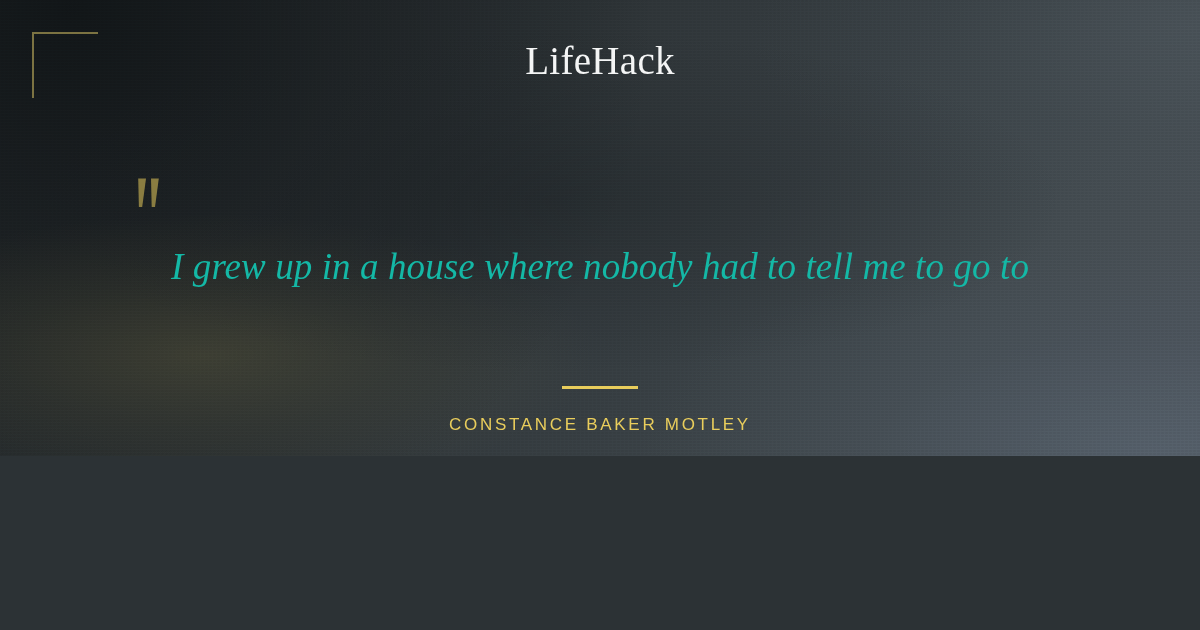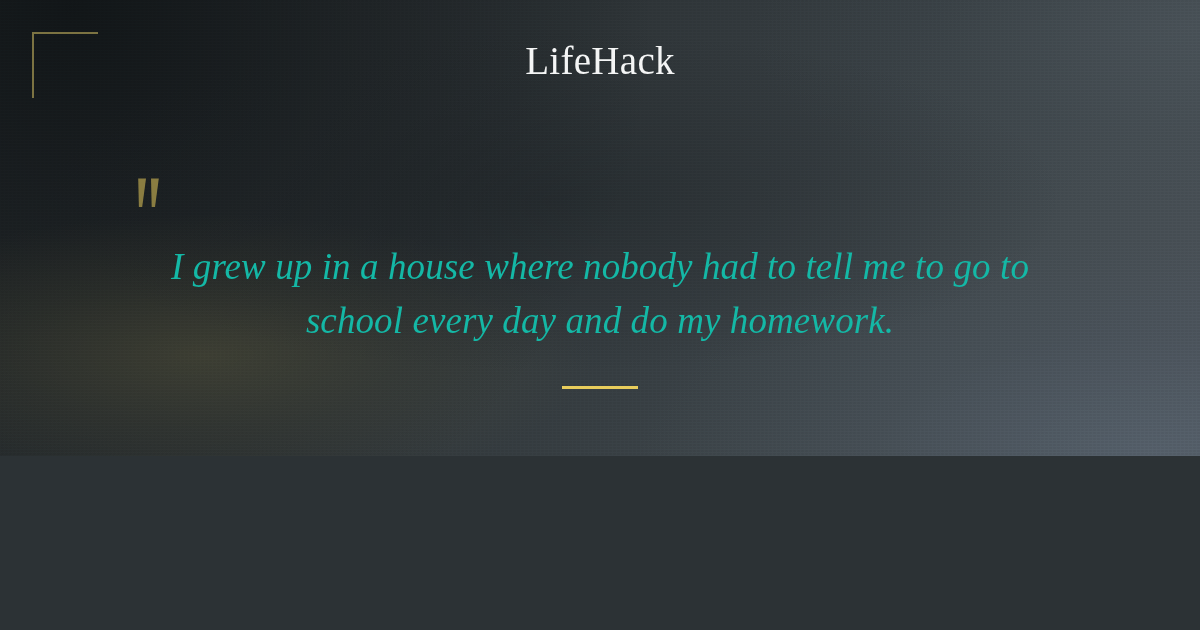--- a/index.html
+++ b/index.html
@@ -185,21 +185,21 @@
 
   <div id="quote-mark">
     <svg width="44" height="44" viewBox="0 0 44 44" aria-hidden="true">
       <path d="M6.2 2.6 L14.0 2.6 L10.2 31.0 L6.9 31.0 Z" fill="#8a7d41"></path>
       <path d="M19.0 2.6 L26.8 2.6 L23.0 31.0 L19.7 31.0 Z" fill="#8a7d41"></path>
     </svg>
   </div>
 
   <div id="quote-text">
     <div>I grew up in a house where nobody had to tell me to go to</div>
-    <div>school every day and do my homework.</div>
   </div>
 
   <div id="divider-wrap">
     <span id="divider"></span>
   </div>
 
+  <div id="attribution">CONSTANCE BAKER MOTLEY</div>
 
 </div>
 
 </body></html>

